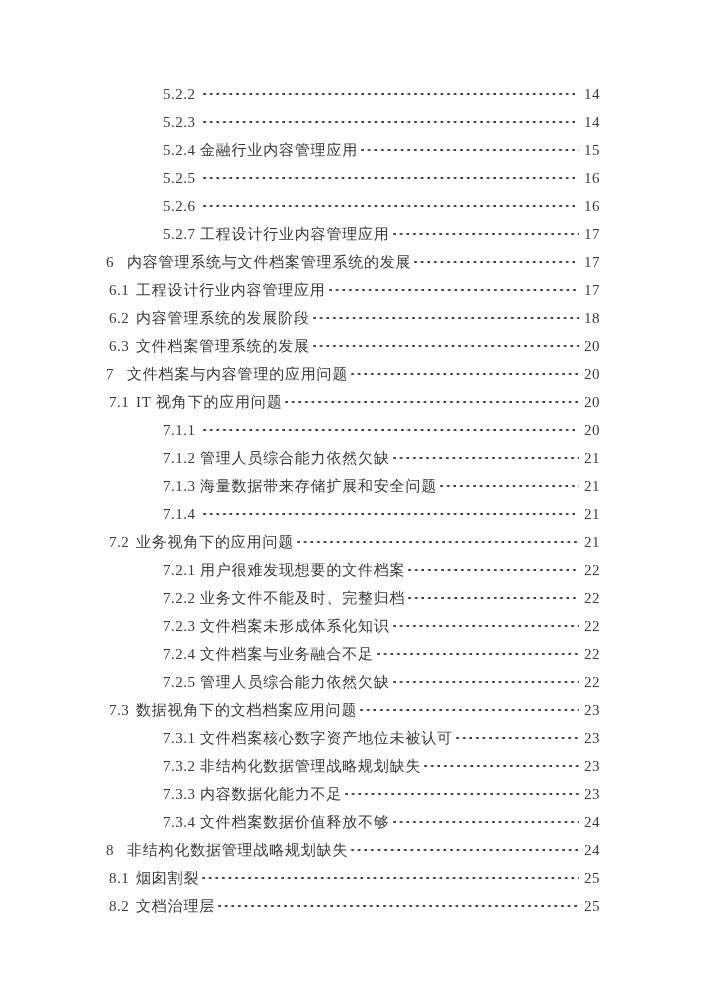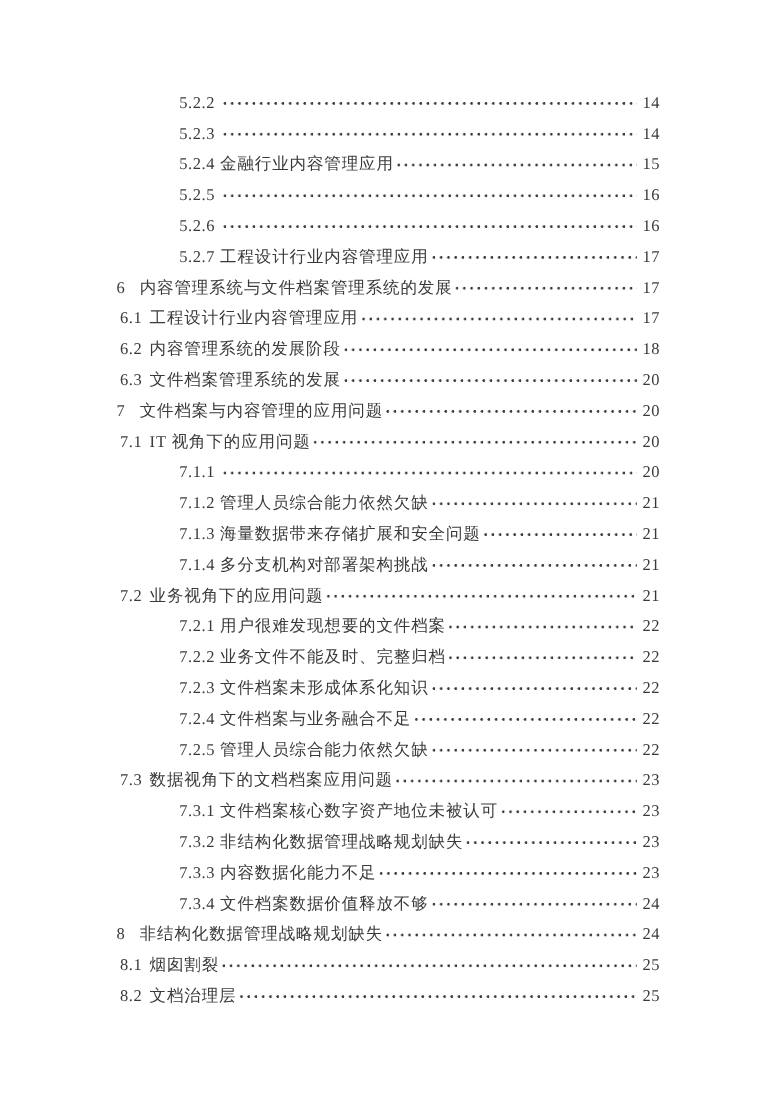--- a/index.html
+++ b/index.html
@@ -171,21 +171,20 @@
 
       <div class="toc-row level-3">
         <span class="num">7.1.3</span>
         <span class="title">海量数据带来存储扩展和安全问题</span>
         <span class="leader"></span>
         <span class="pagenum">21</span>
       </div>
 
       <div class="toc-row level-3">
         <span class="num">7.1.4</span>
-        <span class="title">多分支机构对部署架构挑战</span>
         <span class="leader"></span>
         <span class="pagenum">21</span>
       </div>
 
       <div class="toc-row level-2">
         <span class="num">7.2</span>
         <span class="title">业务视角下的应用问题</span>
         <span class="leader"></span>
         <span class="pagenum">21</span>
       </div>

